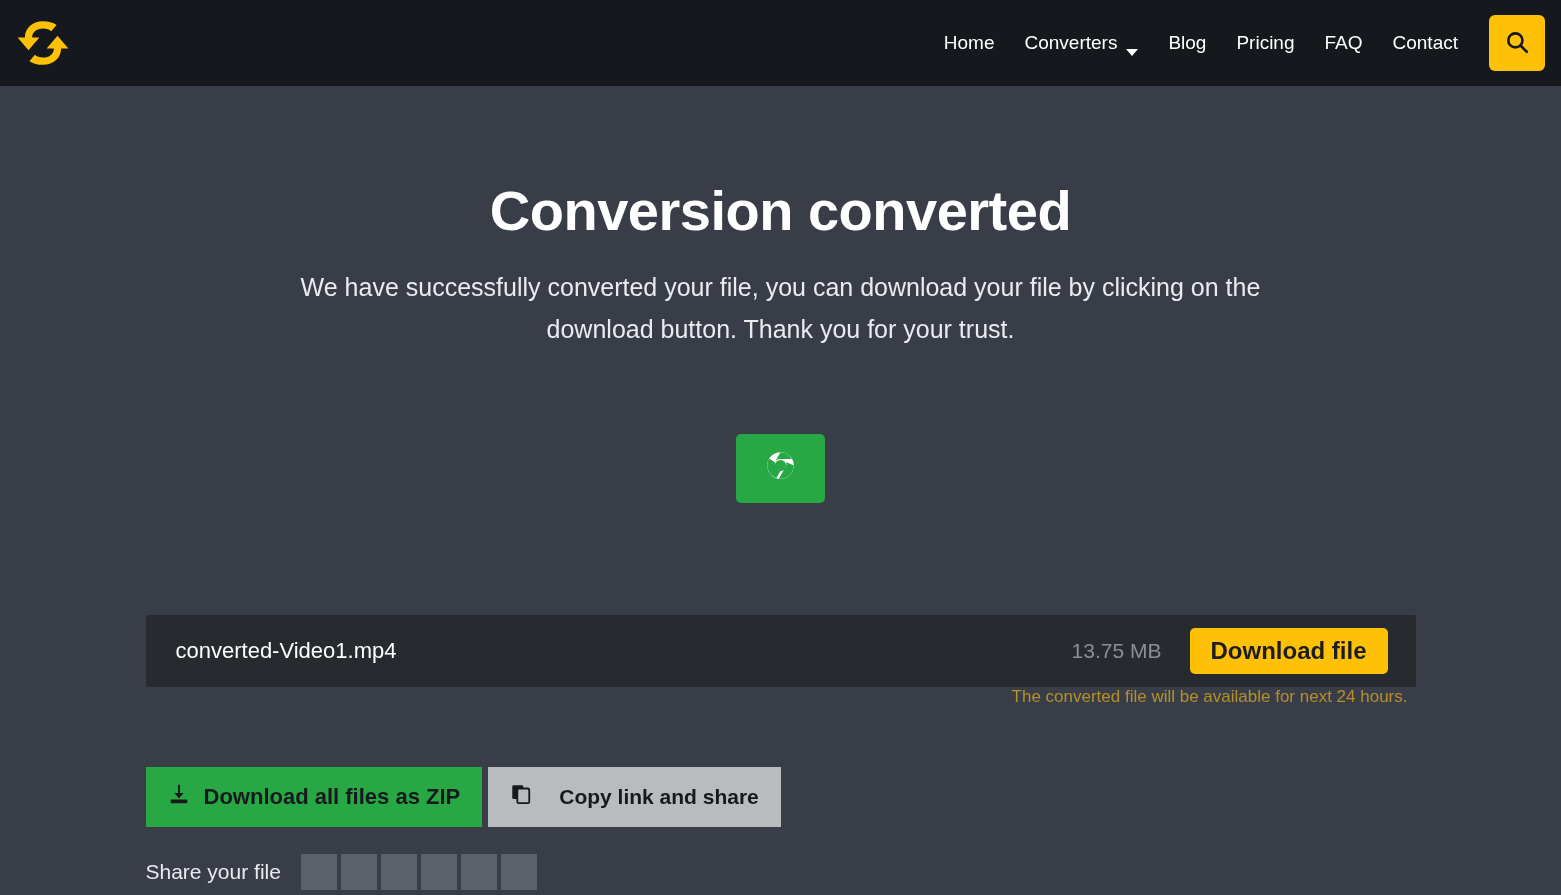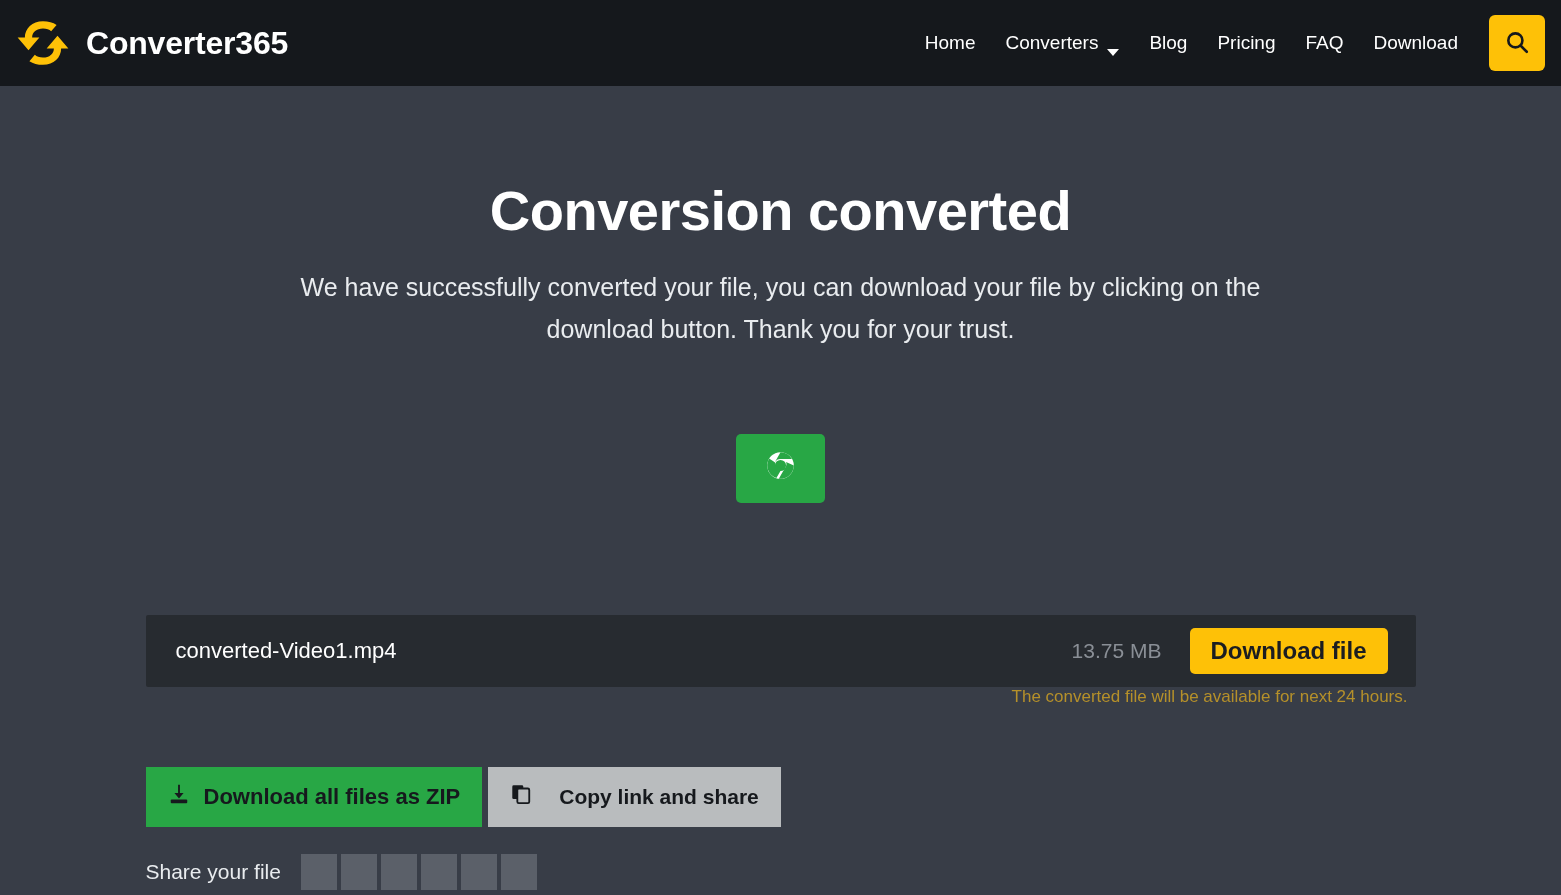--- a/index.html
+++ b/index.html
@@ -183,42 +183,41 @@
 <body>
 
 <div class="header">
   <div class="brand">
     <span>
       <svg class="logo-icon" viewBox="0 0 64 64" fill="#fec107" xmlns="http://www.w3.org/2000/svg">
         <path d="M32 8 C20 8 12 16 12 26 L4 26 L16 40 L28 26 L20 26 C20 20 25 16 32 16 C36 16 39 17 41 19 L47 12 C43 9.5 38 8 32 8 Z"></path>
         <path d="M32 56 C44 56 52 48 52 38 L60 38 L48 24 L36 38 L44 38 C44 44 39 48 32 48 C28 48 25 47 23 45 L17 52 C21 54.5 26 56 32 56 Z"></path>
       </svg>
     </span>
-    <span class="brand-name">Converter365</span>
   </div>
 
   <nav class="nav">
     <a class="nav-item">
       <span>Home</span>
     </a>
     <a class="nav-item">
       <span>Converters</span>
       <span class="caret"></span>
     </a>
     <a class="nav-item">
       <span>Blog</span>
     </a>
     <a class="nav-item">
       <span>Pricing</span>
     </a>
     <a class="nav-item">
       <span>FAQ</span>
     </a>
     <a class="nav-item">
-      <span>Download</span>
+      <span>Contact</span>
     </a>
     <button class="search-btn">
       <span>
         <svg width="26" height="26" viewBox="0 0 24 24" fill="none" stroke="#15181c" stroke-width="2.4" stroke-linecap="round">
           <circle cx="10.5" cy="10.5" r="6.5"></circle>
           <line x1="15.5" y1="15.5" x2="21" y2="21"></line>
         </svg>
       </span>
     </button>
   </nav>

